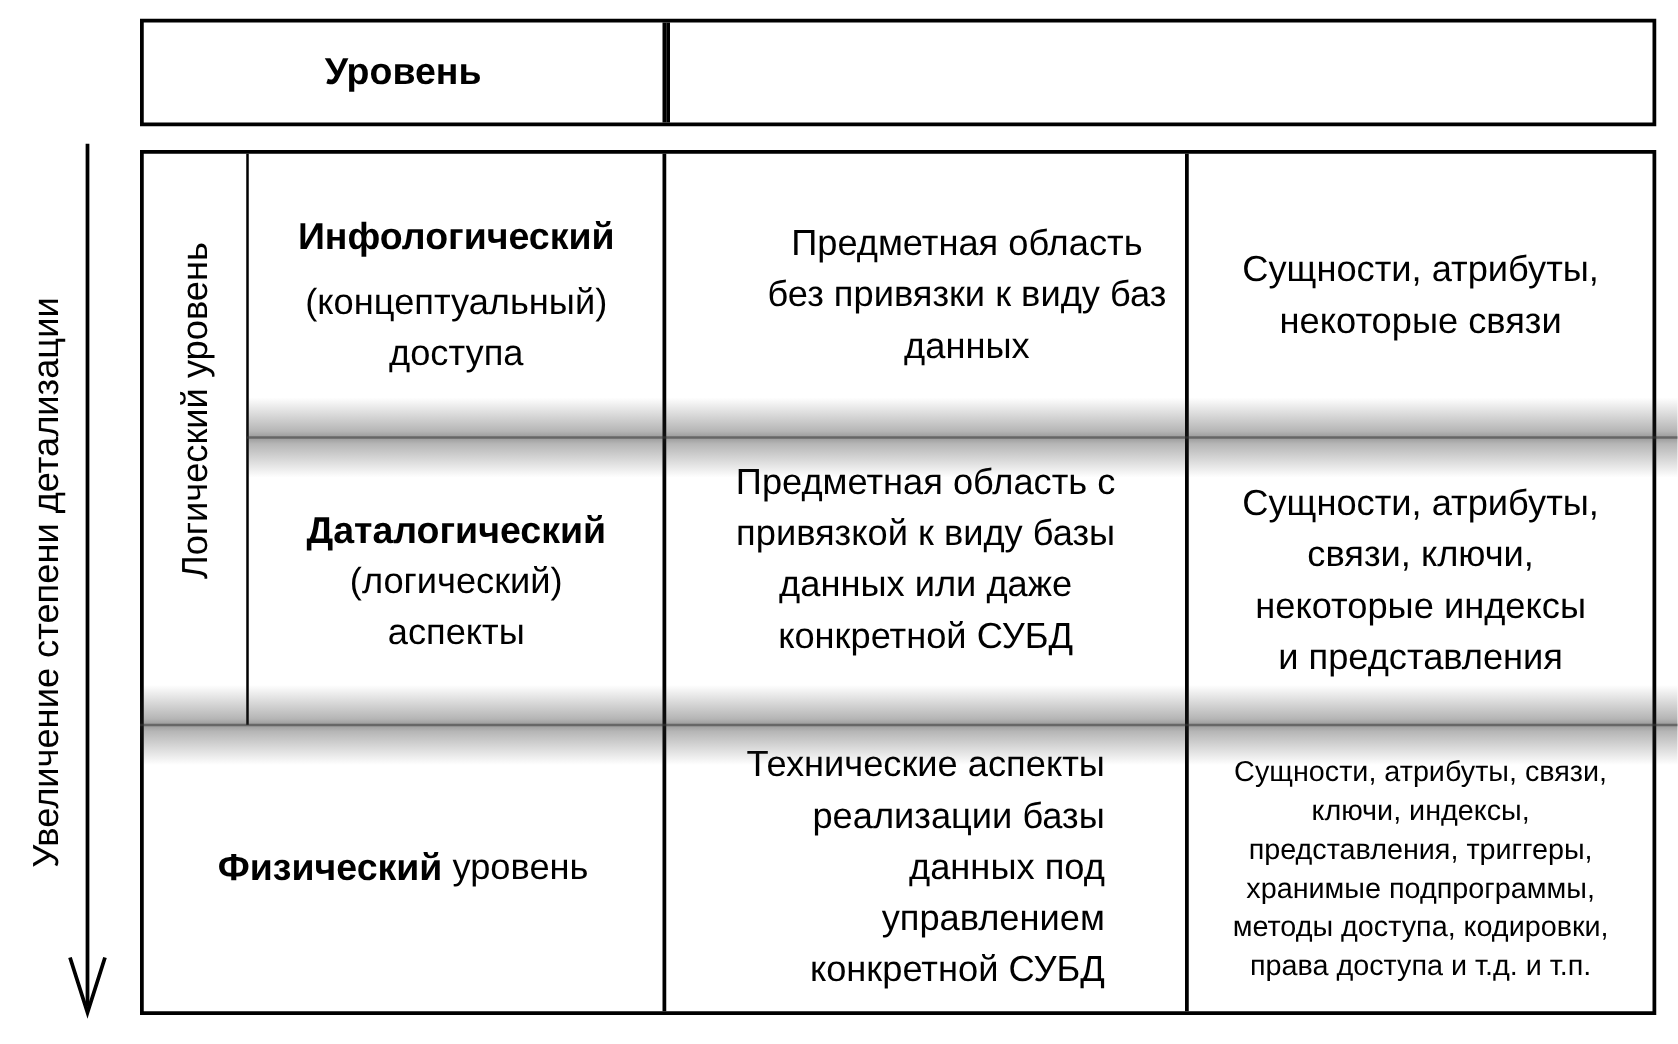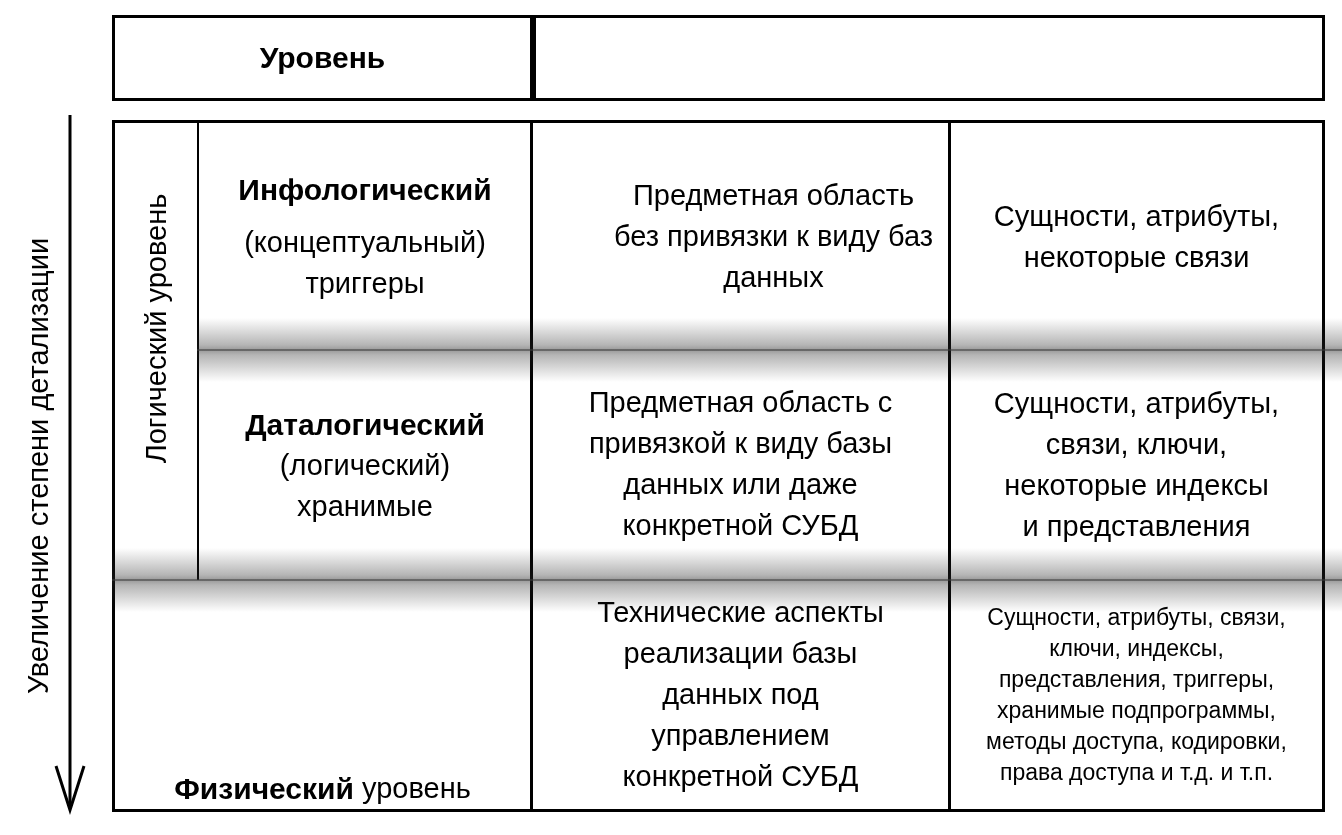--- a/index.html
+++ b/index.html
@@ -53,24 +53,24 @@
     display:flex;align-items:center;justify-content:center;
     flex-direction:column;text-align:center;
     font-size:29px;line-height:41px;white-space:pre-line;
   }
   .cell .bname{font-weight:bold;font-size:30px;display:block;}
   .cell.inline-level{flex-direction:row;white-space:pre;}
   .cell.inline-level .bname{display:inline;}
 
   .lvl1{left:85px;top:0;width:330px;height:227px;gap:12px;}
   .lvl2{left:85px;top:227px;width:330px;height:230px;border-radius:18px;}
-  .lvl3{left:0;top:457px;width:415px;height:229px;align-items:flex-end;}
+  .lvl3{left:0;top:457px;width:415px;height:229px;}
   .desc1{left:418px;top:0;width:415px;height:227px;padding-left:33px;}
-  .desc2{left:418px;top:226px;width:415px;height:230px;}
-  .desc3{left:418px;top:457px;width:415px;height:229px;}
+  .desc2{left:418px;top:210px;width:415px;height:230px;}
+  .desc3{left:418px;top:457px;width:415px;height:229px;text-align:right;}
   .oper1{left:836px;top:0;width:371px;height:227px;}
   .oper2{left:836px;top:227px;width:371px;height:230px;}
   .oper3{left:836px;top:457px;width:371px;height:229px;font-size:23px;line-height:31px;}
 
   
   .band{
     height:64px;pointer-events:none;z-index:5;
     background:linear-gradient(to bottom,
       rgba(40,40,40,0) 0%,
       rgba(40,40,40,0.34) 42%,
@@ -108,32 +108,32 @@
   <div class="abs vline2"></div>
   <div class="abs group-divider"></div>
 
   <div class="abs group-label-box">
     <span>Логический уровень</span>
   </div>
 
   <div class="abs cell lvl1">
     <span class="bname">Инфологический</span>
     <span>(концептуальный)
-триггеры</span>
+доступа</span>
   </div>
   <div class="abs cell desc1">Предметная область
 без привязки к виду баз
 данных</div>
   <div class="abs cell oper1">Сущности, атрибуты,
 некоторые связи</div>
 
   <div class="abs cell lvl2">
     <span class="bname">Даталогический</span>
     <span>(логический)
-хранимые</span>
+аспекты</span>
   </div>
   <div class="abs cell desc2">Предметная область с
 привязкой к виду базы
 данных или даже
 конкретной СУБД</div>
   <div class="abs cell oper2">Сущности, атрибуты,
 связи, ключи,
 некоторые индексы
 и представления</div>
 

